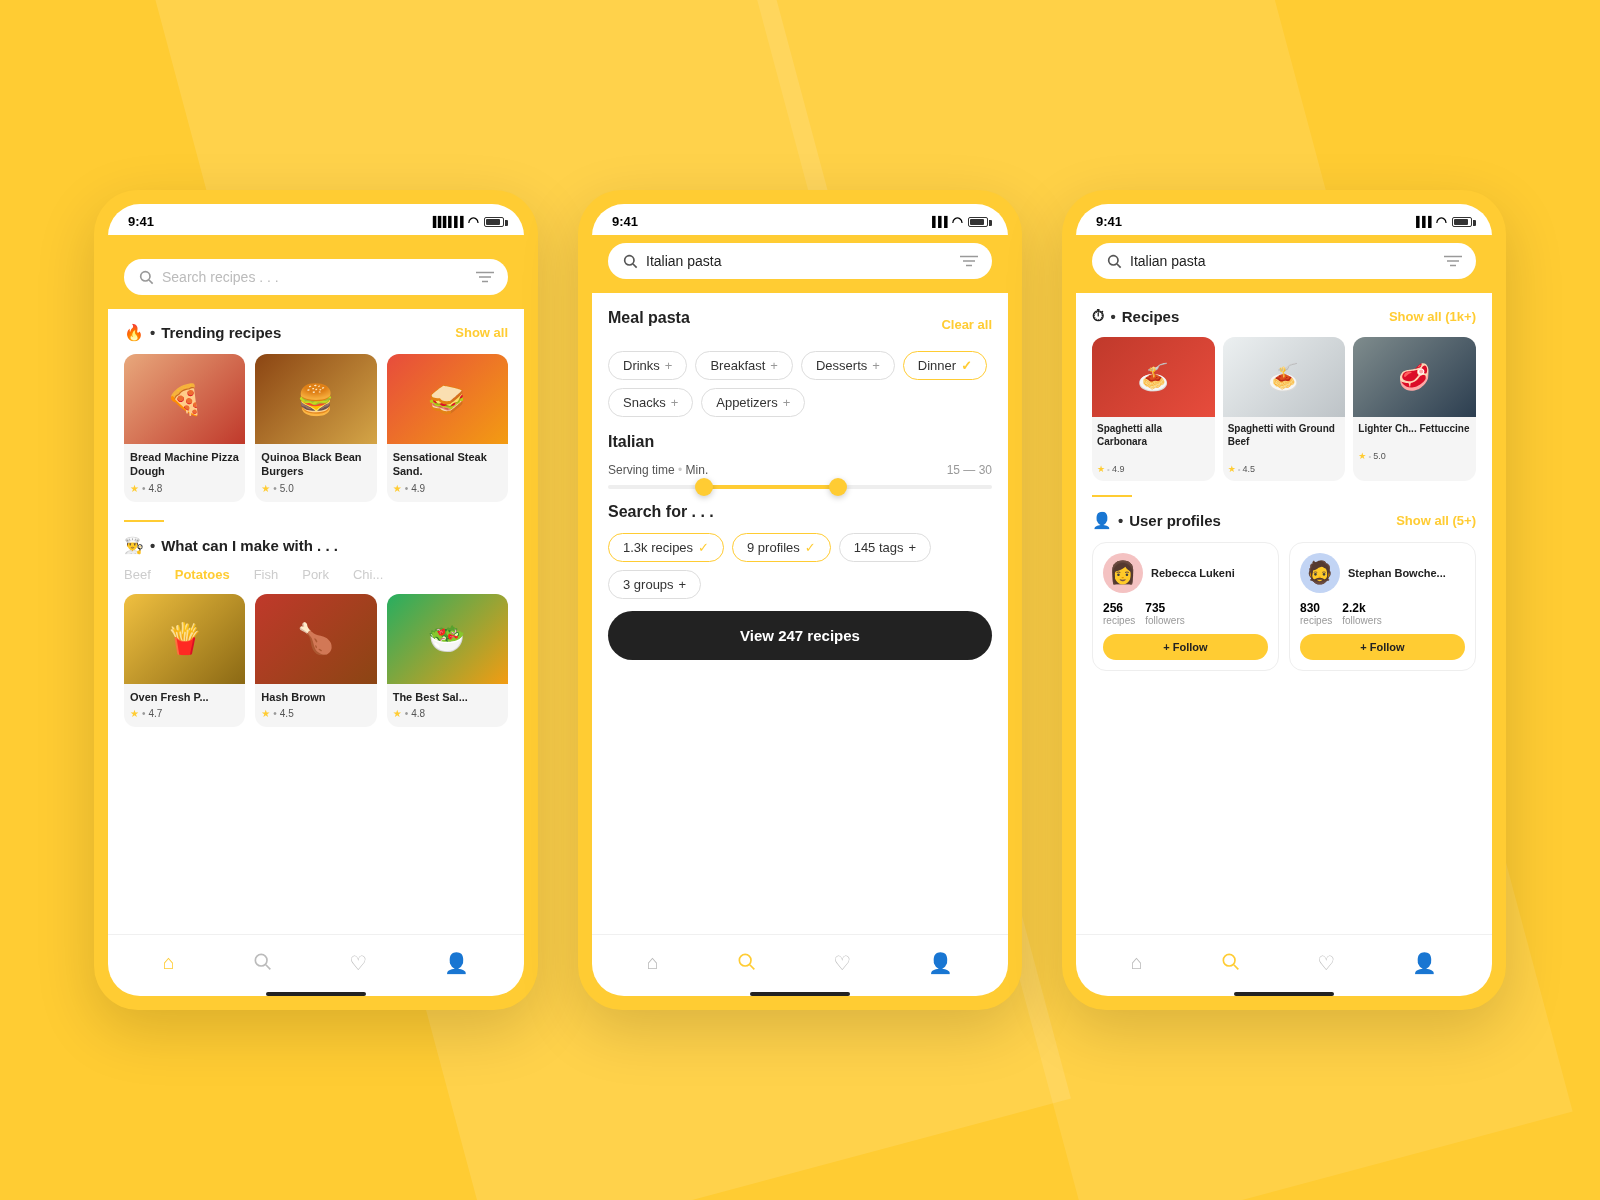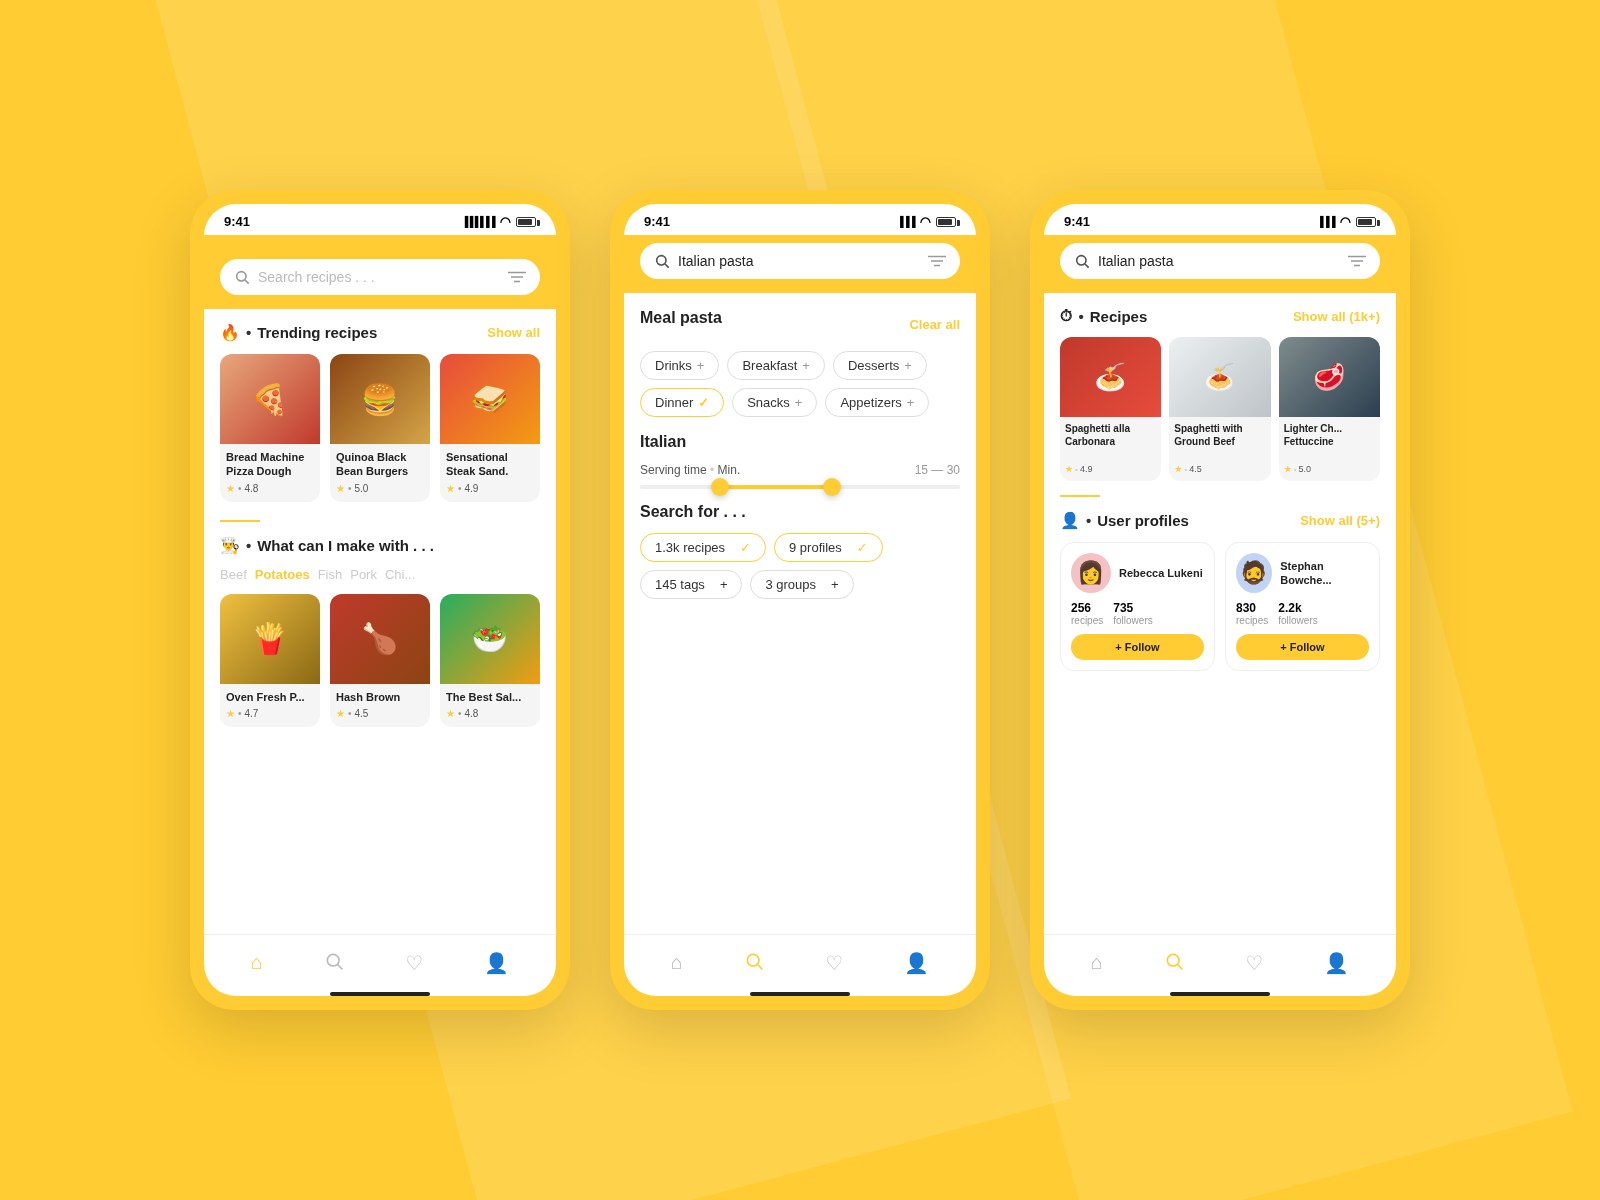--- a/index.html
+++ b/index.html
@@ -37,21 +37,21 @@
       transform: rotate(-15deg);
     }
     .phones-container {
       display: flex;
       gap: 40px;
       align-items: center;
       position: relative;
       z-index: 1;
     }
     .phone {
-      width: 380px;
+      width: 444px;
       height: 820px;
       background: #FFCC33;
       border-radius: 44px;
       padding: 14px;
       box-shadow: 0 20px 60px rgba(0,0,0,0.15);
       display: flex;
       flex-direction: column;
     }
     .phone-inner {
       background: #fff;
@@ -177,21 +177,21 @@
       gap: 3px;
       font-size: 10px;
       color: #555;
     }
     .star { color: #FFCC33; font-size: 10px; }
     .rating-dot { color: #999; }
 
     .ingredients-section { margin-top: 4px; }
     .ingredients-tags {
       display: flex;
-      gap: 8px;
+      gap: 24px;
       font-size: 13px;
       margin: 8px 0 12px;
       overflow: hidden;
     }
     .ingredient-tag {
       color: #ccc;
       font-weight: 500;
     }
     .ingredient-tag.active {
       color: #FFCC33;
@@ -319,21 +319,21 @@
       margin-bottom: 10px;
     }
     .search-chip {
       border: 1.5px solid #ddd;
       border-radius: 20px;
       padding: 6px 14px;
       font-size: 13px;
       color: #333;
       display: flex;
       align-items: center;
-      gap: 15px;
+      gap: 5px;
     }
     .search-chip.selected {
       border-color: #FFCC33;
     }
     .search-chip .check { color: #FFCC33; }
     .view-btn {
       background: #222;
       color: #fff;
       border-radius: 30px;
       padding: 16px;
@@ -709,20 +709,21 @@
           </div>
           <div class="search-chip">
             <span>145 tags</span>
             <span class="plus">+</span>
           </div>
           <div class="search-chip">
             <span>3 groups</span>
             <span class="plus">+</span>
           </div>
         </div>
+        <div class="view-btn">View 247 recipes</div>
       </div>
       <div class="bottom-nav">
         <span class="nav-icon">⌂</span>
         <span class="nav-icon active">
           <svg width="20" height="20" viewBox="0 0 24 24" fill="none" stroke="#FFCC33" stroke-width="2">
               <circle cx="11" cy="11" r="7"></circle>
               <line x1="16.5" y1="16.5" x2="22" y2="22"></line>
             </svg>
         </span>
         <span class="nav-icon">♡</span>

